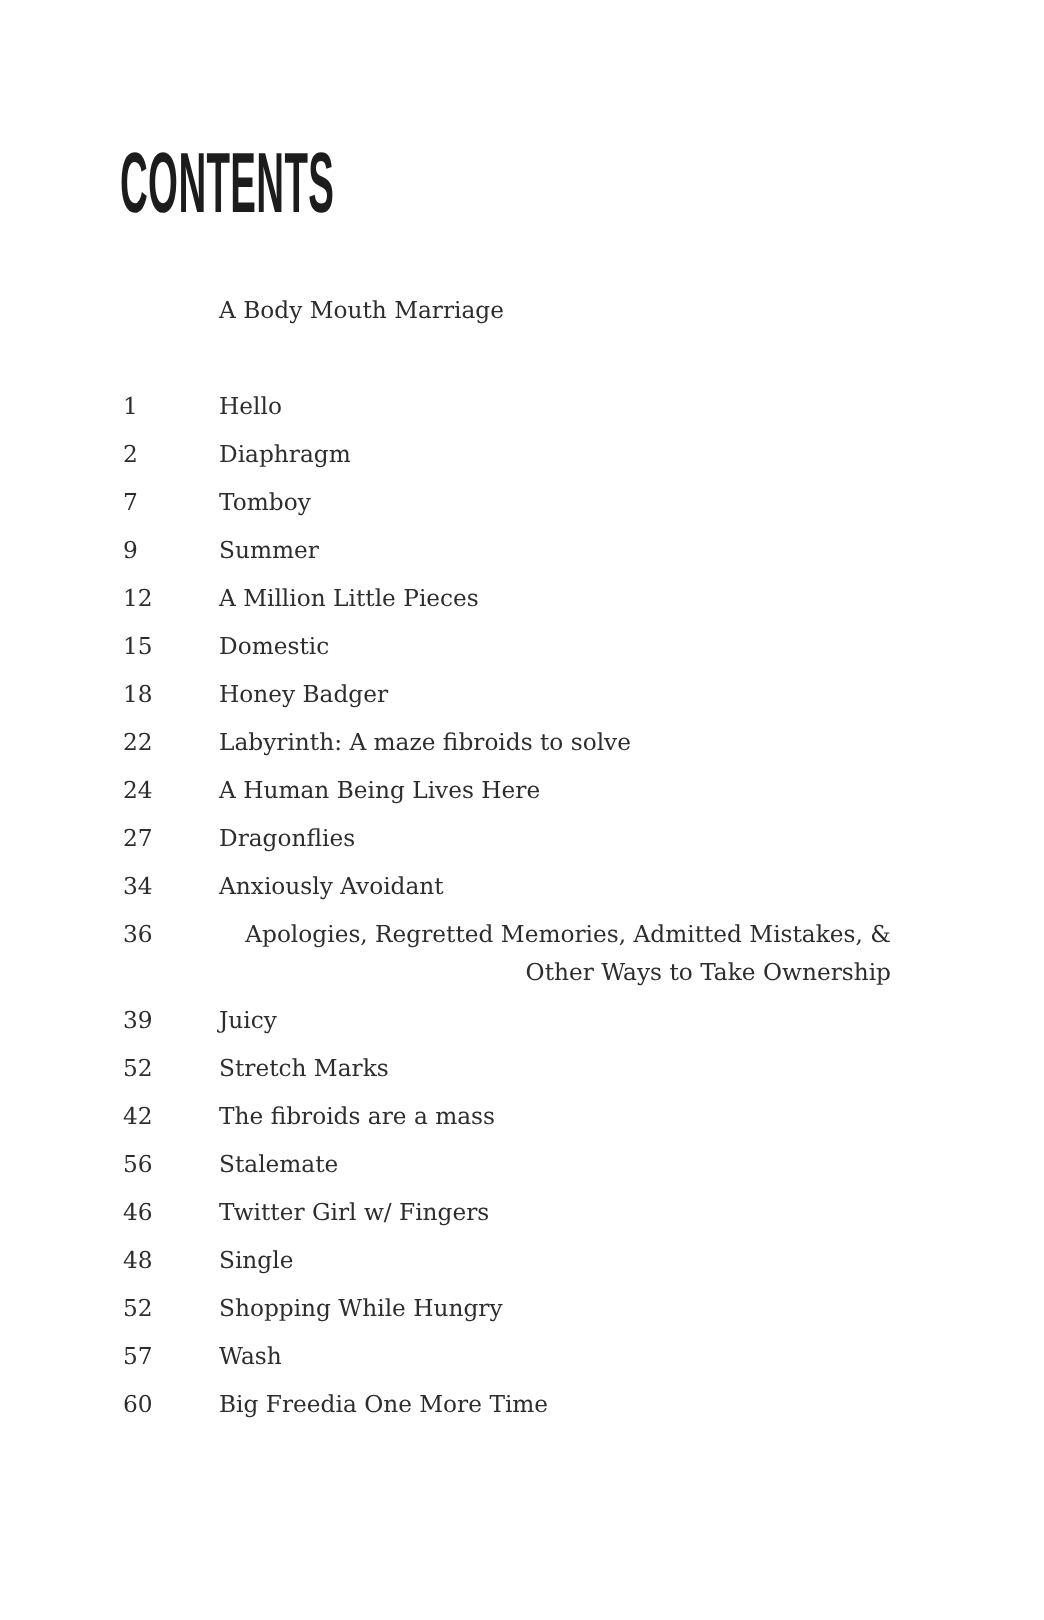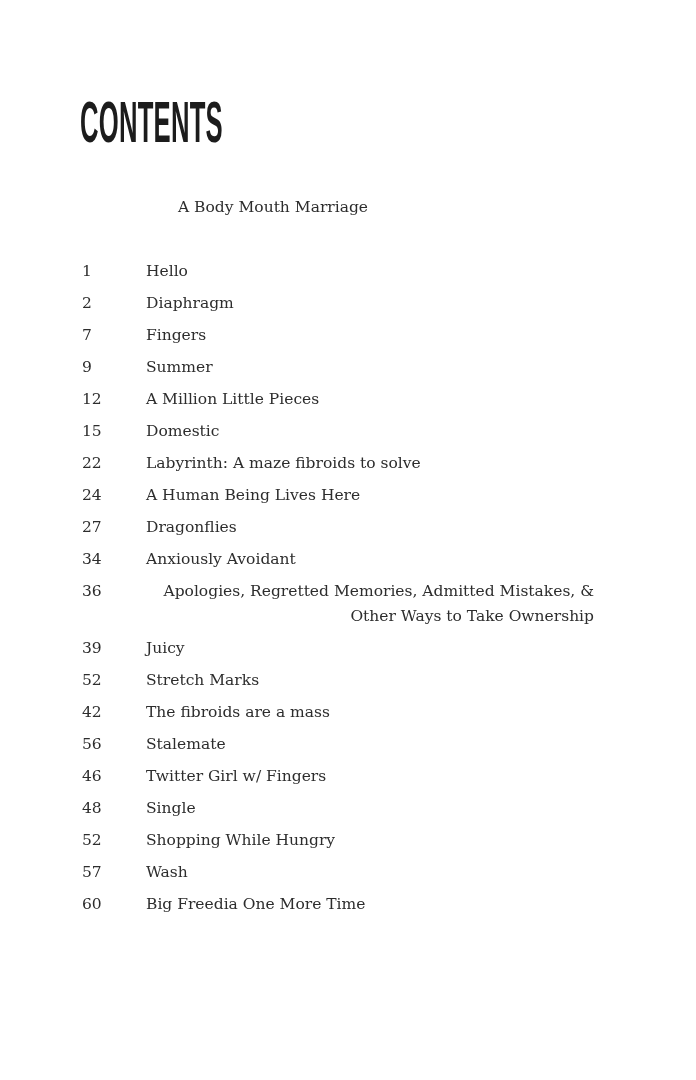--- a/index.html
+++ b/index.html
@@ -31,21 +31,20 @@
     transform-origin: left top;
     white-space: nowrap;
   }
   .toc-subtitle {
     position: absolute;
     left: 146px;
     top: 195px;
     font-size: 15.5px;
     line-height: 25px;
     color: #2d2d2d;
-    margin-left: 32px;
   }
   .toc-list {
     position: absolute;
     left: 82px;
     top: 259px;
     margin: 0;
     padding: 0;
     list-style: none;
     width: 530px;
   }
@@ -85,38 +84,42 @@
       <span class="toc-entry-title">Hello</span>
     </li>
 
     <li class="toc-row">
       <span class="toc-page-num">2</span>
       <span class="toc-entry-title">Diaphragm</span>
     </li>
 
     <li class="toc-row">
       <span class="toc-page-num">7</span>
-      <span class="toc-entry-title">Fingers</span>
+      <span class="toc-entry-title">Tomboy</span>
     </li>
 
     <li class="toc-row">
       <span class="toc-page-num">9</span>
       <span class="toc-entry-title">Summer</span>
     </li>
 
     <li class="toc-row">
       <span class="toc-page-num">12</span>
       <span class="toc-entry-title">A Million Little Pieces</span>
     </li>
 
     <li class="toc-row">
       <span class="toc-page-num">15</span>
       <span class="toc-entry-title">Domestic</span>
     </li>
 
+    <li class="toc-row">
+      <span class="toc-page-num">18</span>
+      <span class="toc-entry-title">Honey Badger</span>
+    </li>
 
     <li class="toc-row">
       <span class="toc-page-num">22</span>
       <span class="toc-entry-title">Labyrinth: A maze fibroids to solve</span>
     </li>
 
     <li class="toc-row">
       <span class="toc-page-num">24</span>
       <span class="toc-entry-title">A Human Being Lives Here</span>
     </li>

